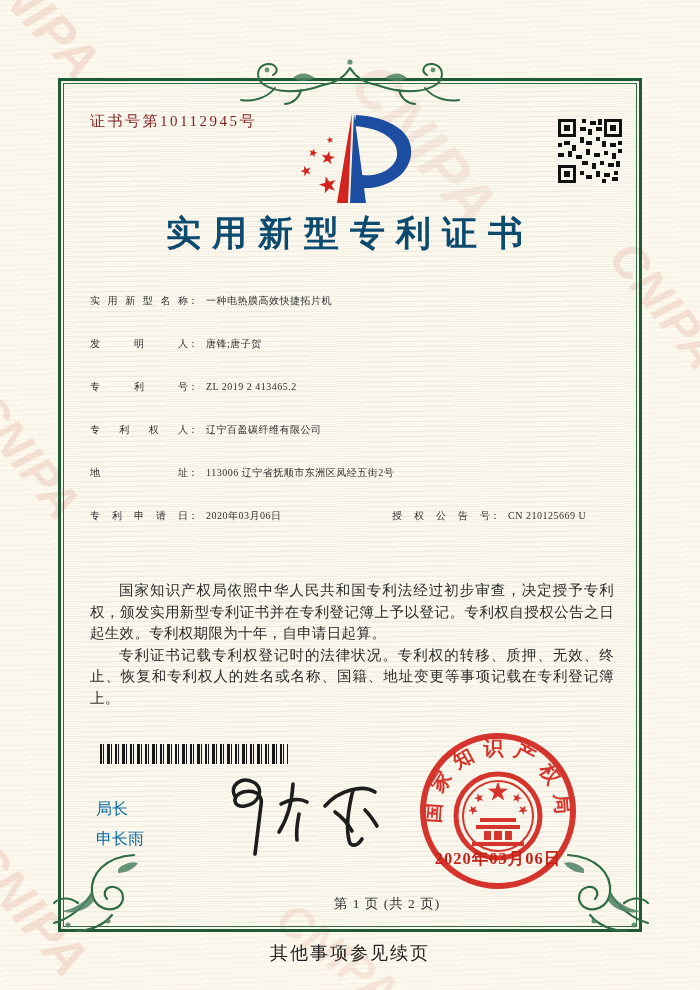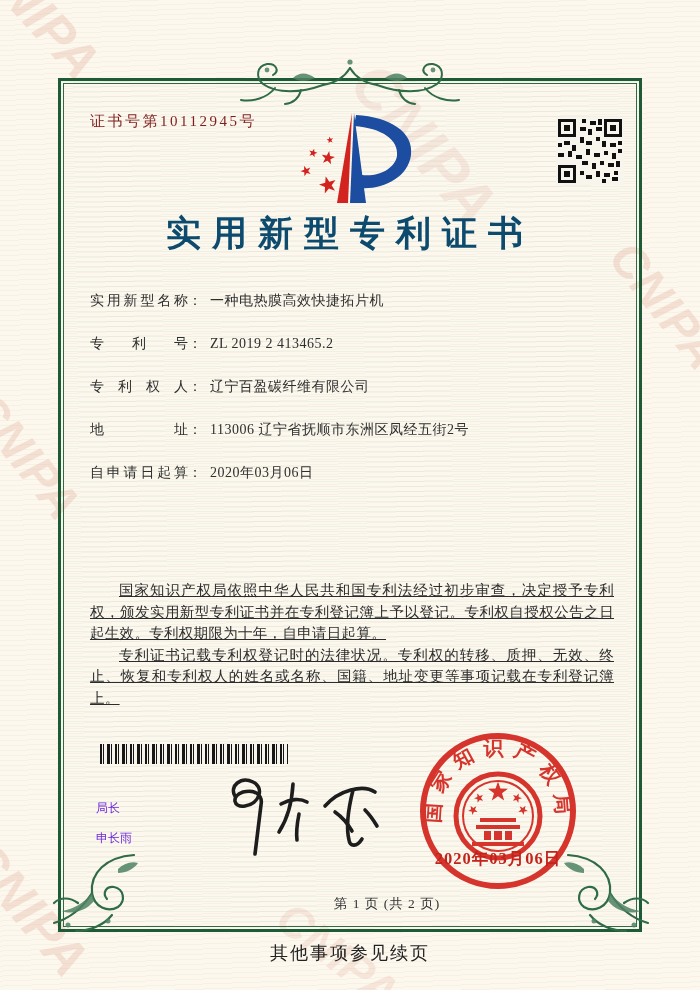--- a/index.html
+++ b/index.html
@@ -51,49 +51,49 @@
 
   .logo{position:absolute;left:290px;top:110px;}
   .qr{position:absolute;left:556px;top:117px;}
 
   .title{
     position:absolute;left:0;top:210px;width:700px;text-align:center;
     font-size:35px;font-weight:bold;letter-spacing:11px;color:#0c4a6e;
   }
 
   .fields{position:absolute;left:90px;top:289px;width:524px;}
-  .field-row{margin-bottom:20px;font-size:14px;line-height:23px;white-space:nowrap;}
+  .field-row{margin-bottom:20px;font-size:10px;line-height:23px;white-space:nowrap;}
   .field-label{
     display:inline-block;width:98px;text-align:justify;text-align-last:justify;
     color:#2f2f2f;vertical-align:top;
   }
   .field-colon{margin-right:8px;color:#2f2f2f;}
   .field-value{color:#2f2f2f;letter-spacing:0.5px;}
   .grant-row{display:flex;}
   .grant-pair1{width:302px;}
 
   .paras{
     position:absolute;left:90px;top:580px;width:524px;
-    font-size:14.5px;line-height:21.5px;text-align:justify;color:#2c2c2c;text-decoration:underline;
+    font-size:14.5px;line-height:21.5px;text-align:justify;color:#2c2c2c;
   }
   .paras p{margin:0;text-indent:2em;letter-spacing:0.3px;}
 
   .barcode{
     position:absolute;left:100px;top:744px;width:188px;height:20px;
     background:repeating-linear-gradient(90deg,
       #161616 0 2px, #f6f3ea 2px 3px,
       #161616 3px 4px, #f6f3ea 4px 7px,
       #161616 7px 10px,#f6f3ea 10px 11px,
       #161616 11px 12px,#f6f3ea 12px 15px);
   }
 
   .signer{
     position:absolute;left:96px;top:794px;
-    font-family:Liberation Mono, monospace;
-    font-size:12px;color:#6d28d9;line-height:30px;font-weight:500;
+    font-family:Liberation Sans, sans-serif;
+    font-size:16px;color:#0369a1;line-height:30px;font-weight:500;
   }
   .signature{position:absolute;left:205px;top:762px;}
 
   .seal{position:absolute;left:417px;top:730px;width:162px;height:162px;z-index:4;}
   .seal svg{position:absolute;inset:0;}
   .seal-date{
     position:absolute;left:-6px;top:118px;width:174px;text-align:center;
     font-size:16.5px;color:#c3231b;letter-spacing:1px;font-weight:bold;
   }
 
@@ -251,31 +251,37 @@
     </g>
   </svg>
 
   <div class="title">实用新型专利证书</div>
 
   <div class="fields">
     <div class="field-row">
       <span class="field-label">实用新型名称</span><span class="field-colon">：</span><span class="field-value">一种电热膜高效快捷拓片机</span>
     </div>
     <div class="field-row">
+      <span class="field-label">发明人</span><span class="field-colon">：</span><span class="field-value">唐锋;唐子贺</span>
+    </div>
+    <div class="field-row">
       <span class="field-label">专利号</span><span class="field-colon">：</span><span class="field-value">ZL 2019 2 413465.2</span>
     </div>
     <div class="field-row">
       <span class="field-label">专利权人</span><span class="field-colon">：</span><span class="field-value">辽宁百盈碳纤维有限公司</span>
     </div>
     <div class="field-row">
       <span class="field-label">地址</span><span class="field-colon">：</span><span class="field-value">113006 辽宁省抚顺市东洲区凤经五街2号</span>
     </div>
     <div class="field-row grant-row">
       <span class="grant-pair1">
-        <span class="field-label">自申请日起算</span><span class="field-colon">：</span><span class="field-value">2020年03月06日</span>
+        <span class="field-label">专利申请日</span><span class="field-colon">：</span><span class="field-value">2020年03月06日</span>
+      </span>
+      <span>
+        <span class="field-label">授权公告号</span><span class="field-colon">：</span><span class="field-value">CN 210125669 U</span>
       </span>
     </div>
   </div>
 
   <div class="paras">
     <p>国家知识产权局依照中华人民共和国专利法经过初步审查，决定授予专利权，颁发实用新型专利证书并在专利登记簿上予以登记。专利权自授权公告之日起生效。专利权期限为十年，自申请日起算。</p>
     <p>专利证书记载专利权登记时的法律状况。专利权的转移、质押、无效、终止、恢复和专利权人的姓名或名称、国籍、地址变更等事项记载在专利登记簿上。</p>
   </div>
 
   <div class="barcode"></div>

